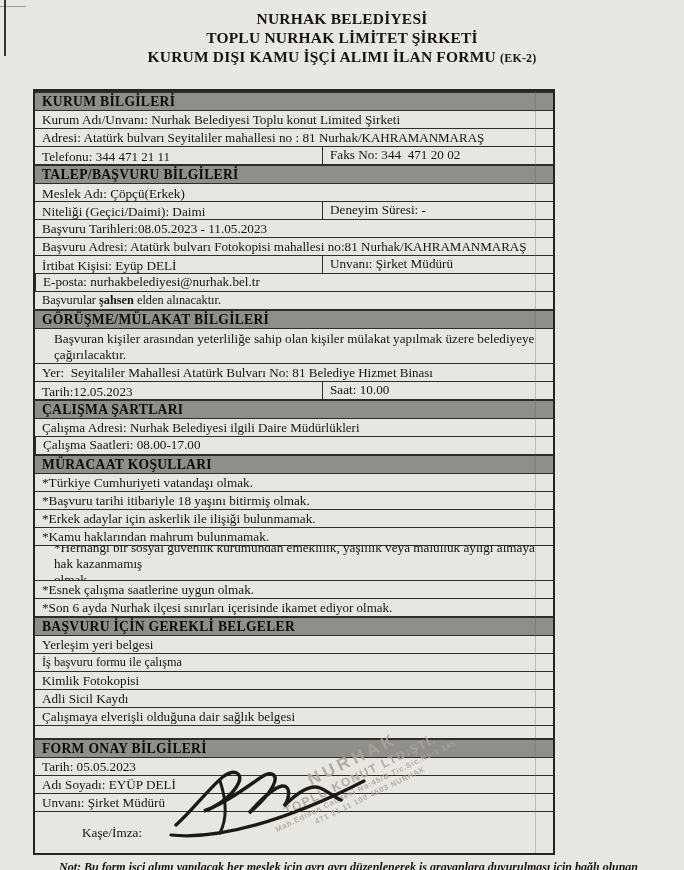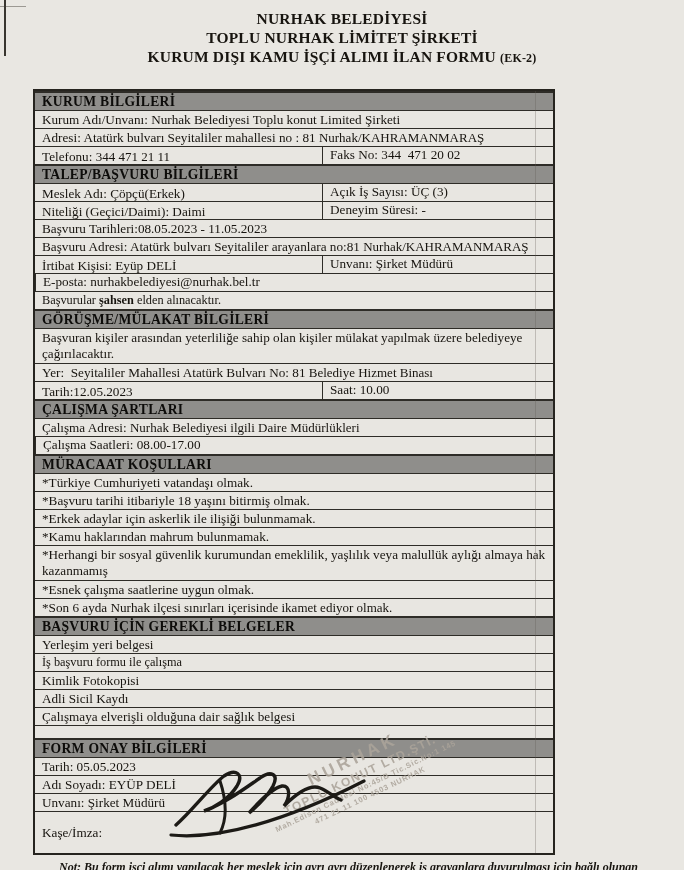--- a/index.html
+++ b/index.html
@@ -50,24 +50,24 @@
   .row.header{
     height:19px;
     background:var(--hdr,#8f8e8b);
     font-weight:bold;
     font-size:13.6px;
     letter-spacing:.3px;
     padding-left:7px;
     color:#0d0c0a;
     border-top-width:2px;
   }
-  .row.two-line{height:35px;align-items:flex-start;line-height:16px;}
+  .row.two-line{height:35px;align-items:center;line-height:16px;padding-left:12px;}
   .row.two-line .cell{padding-top:1px;}
   .row.spacer{height:13px;}
-  .row.kase{height:42px;}
+  .row.kase{height:42px;padding-left:40px;}
   .row.small-row{font-size:12.3px;}
   .cell{padding:0 7px;box-sizing:border-box;}
   .cell.full{width:100%;}
   .cell.left{flex:0 0 287px;height:100%;display:flex;align-items:flex-end;}
   .cell.right{flex:1;border-left:1.5px solid #2e2c27;height:100%;display:flex;align-items:flex-start;}
   .row.two-line .cell{display:block;}
   .sm{font-size:13px;}
   .b{font-weight:bold;}
 
   .right-crease{
@@ -116,24 +116,24 @@
 </div>
 
 <div class="table-wrap" id="form-table">
   <div class="right-crease"></div>
 
   <div class="row header">KURUM BİLGİLERİ</div>
     <div class="row single"><div class="cell full"><span>Kurum Adı/Unvanı: Nurhak Belediyesi Toplu konut Limited Şirketi</span></div></div>
     <div class="row single"><div class="cell full"><span>Adresi: Atatürk bulvarı Seyitaliler mahallesi no : 81 </span><span class="sm">Nurhak/KAHRAMANMARAŞ</span></div></div>
     <div class="row"><div class="cell left"><span>Telefonu: </span><span class="sm">344 471 21 11</span></div><div class="cell right"><span>Faks No: 344  471 20 02</span></div></div>
     <div class="row header">TALEP/BAŞVURU BİLGİLERİ</div>
-    <div class="row"><div class="cell left"><span>Meslek Adı: Çöpçü(Erkek)</span></div><div class="cell right"><span>Açık İş Sayısı: ÜÇ (3)</span></div></div>
+    <div class="row"><div class="cell left"><span>Meslek Adı: Çöpçü(Erkek)</span></div></div>
     <div class="row"><div class="cell left"><span>Niteliği (Geçici/Daimi): Daimi</span></div><div class="cell right"><span>Deneyim Süresi: -</span></div></div>
     <div class="row single"><div class="cell full"><span>Başvuru Tarihleri:08.05.2023 - 11.05.2023</span></div></div>
-    <div class="row single"><div class="cell full"><span>Başvuru Adresi: Atatürk bulvarı Seyitaliler arayanlara no:81 </span><span class="sm">Nurhak/KAHRAMANMARAŞ</span></div></div>
+    <div class="row single"><div class="cell full"><span>Başvuru Adresi: Atatürk bulvarı Fotokopisi mahallesi no:81 </span><span class="sm">Nurhak/KAHRAMANMARAŞ</span></div></div>
     <div class="row"><div class="cell left"><span>İrtibat Kişisi: Eyüp DELİ</span></div><div class="cell right"><span>Unvanı: Şirket Müdürü</span></div></div>
     <div class="row"><div class="cell right"><span>E-posta: nurhakbelediyesi@nurhak.bel.tr</span></div></div>
     <div class="row single small-row"><div class="cell full"><span>Başvurular </span><span class="b">şahsen</span><span> elden alınacaktır.</span></div></div>
     <div class="row header">GÖRÜŞME/MÜLAKAT BİLGİLERİ</div>
     <div class="row single two-line"><div class="cell full"><span>Başvuran kişiler arasından yeterliliğe sahip olan kişiler mülakat yapılmak üzere belediyeye
 çağırılacaktır.</span></div></div>
     <div class="row single"><div class="cell full"><span>Yer:  Seyitaliler Mahallesi Atatürk Bulvarı No: 81 </span><span class="sm">Belediye Hizmet Binası</span></div></div>
     <div class="row"><div class="cell left"><span>Tarih:12.05.2023</span></div><div class="cell right"><span>Saat: 10.00</span></div></div>
     <div class="row header">ÇALIŞMA ŞARTLARI</div>
     <div class="row single"><div class="cell full"><span>Çalışma Adresi: </span><span class="sm">Nurhak Belediyesi ilgili Daire Müdürlükleri</span></div></div>

